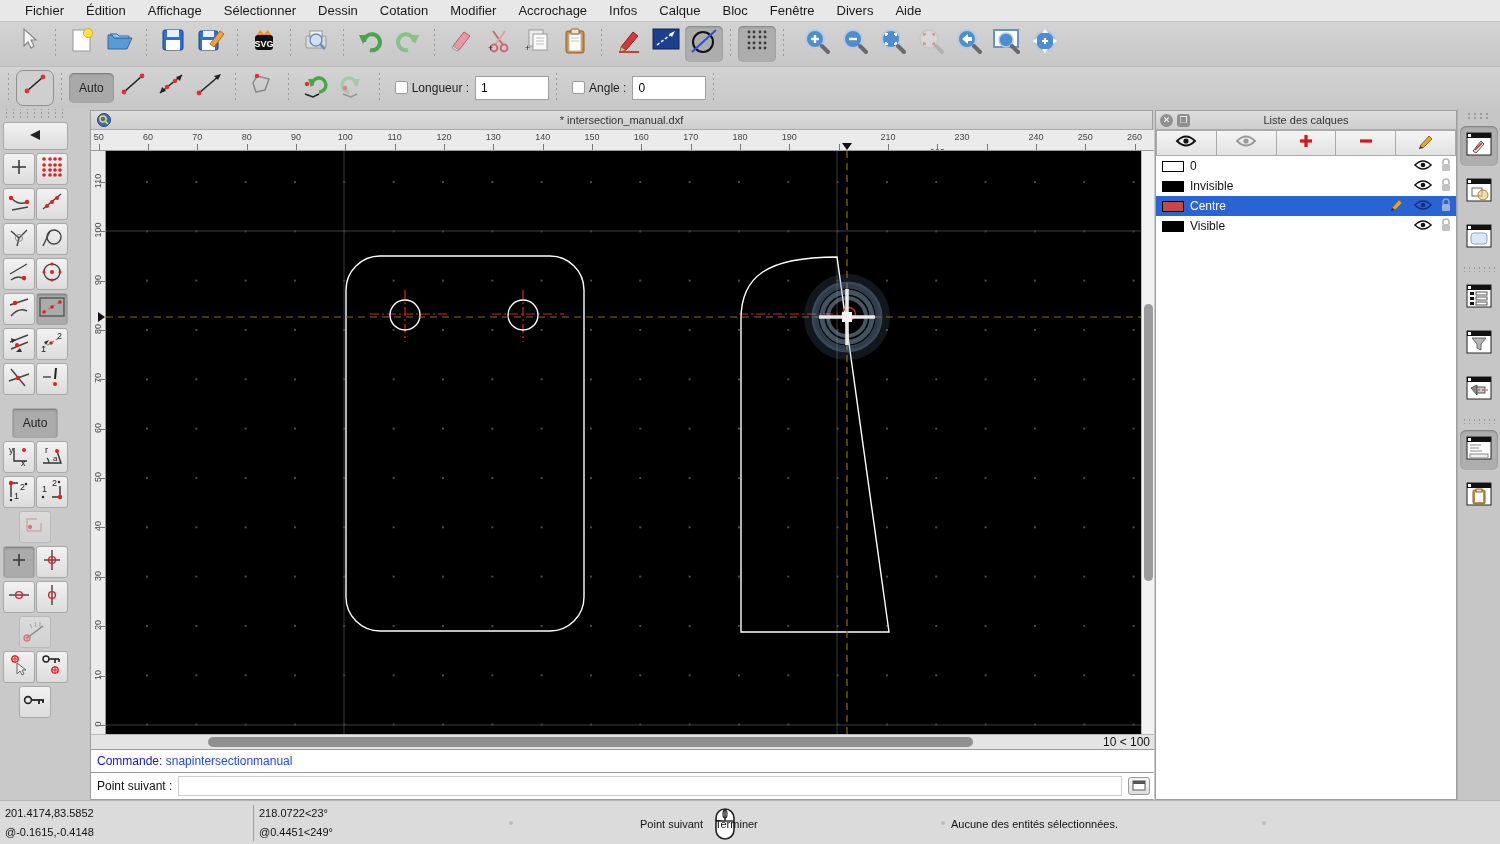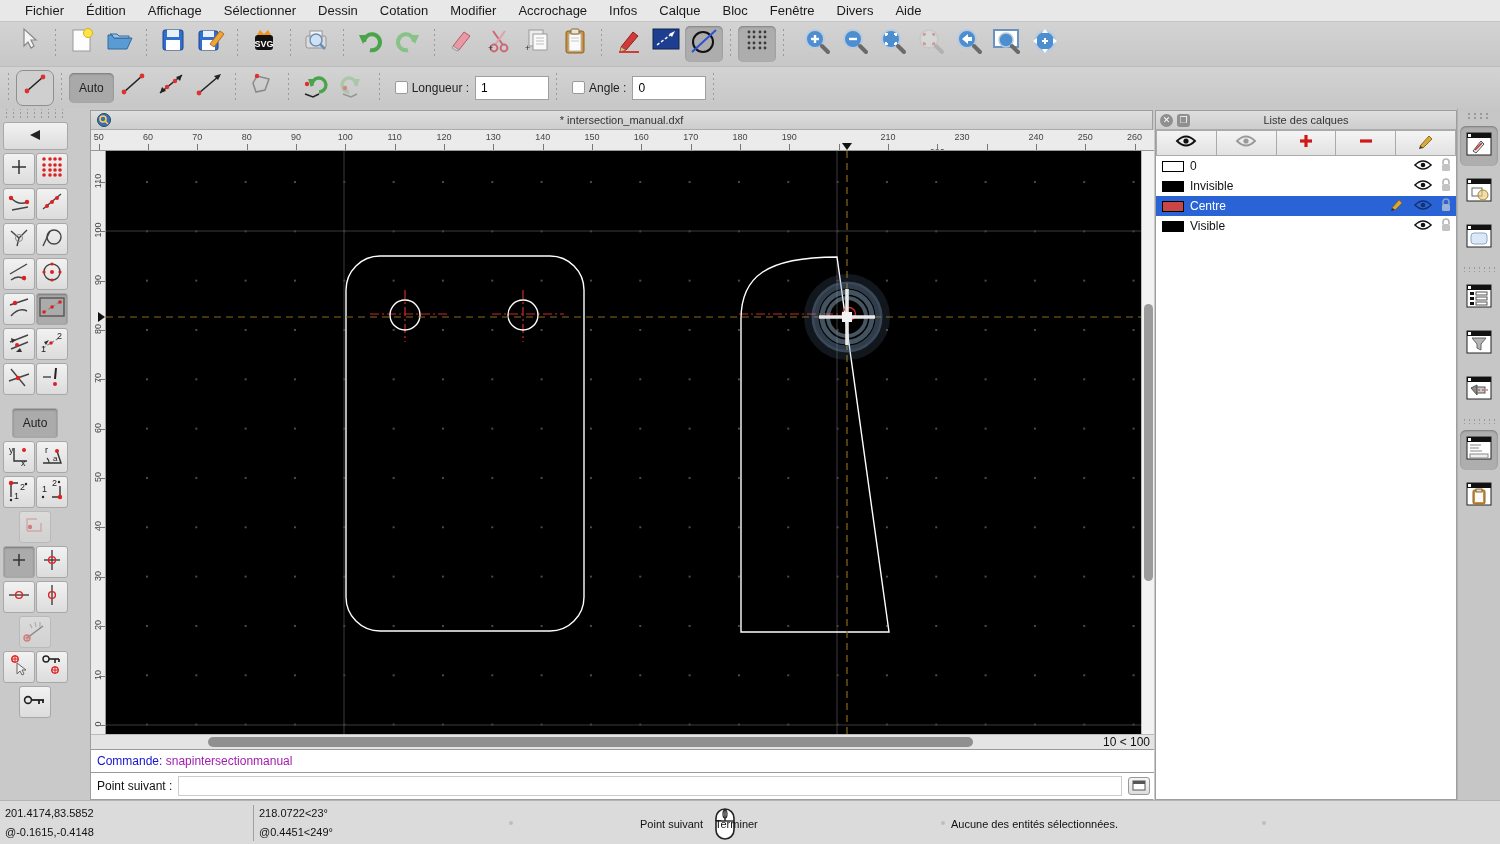--- a/index.html
+++ b/index.html
@@ -54,21 +54,21 @@
   #canvas svg { position:absolute; left:0; top:0; }
 
   #vscroll { position:absolute; left:1050px; top:40px; width:13px; height:583px; background:#f2f2f2; border-left:1px solid #bbb; }
   #vthumb { position:absolute; left:2px; top:153px; width:9px; height:277px; background:#9b9b9b; border-radius:5px; }
   #hscrollrow { position:absolute; left:0; top:623px; width:1063px; height:15px; background:#e4e4e4; border-top:1px solid #bbb; }
   #hthumb { position:absolute; left:117px; top:2px; width:765px; height:10px; background:#909090; border-radius:5px; }
   #grid-status { position:absolute; right:4px; top:0; font-size:12px; color:#111; line-height:15px; }
 
   #cmd-history { position:absolute; left:0; top:638px; width:1063px; height:23px; background:#fff; border-top:1px solid #999; font-size:12px; padding:4px 0 0 6px; }
   #cmd-history .cmd-label { color:#1414cc; }
-  #cmd-history .cmd-text { color:#a21caf;margin-top:20px; }
+  #cmd-history .cmd-text { color:#1d4ed8;margin-top:20px; }
   #cmd-prompt { position:absolute; left:0; top:661px; width:1063px; height:27px; background:#fff; border-top:1px solid #999; display:flex; align-items:center; padding:0 4px 0 6px; gap:6px; }
   #cmd-prompt .prompt-label { font-size:12px; color:#111; flex:0 0 auto; }
   #cmd-input { flex:1; height:20px; border:1px solid #ccc; background:#fff; font-size:12px; padding:0 4px; font-family:"Liberation Sans",sans-serif; }
   #cmd-kbd-btn { width:22px; height:18px; border:1px solid #999; background:linear-gradient(#f5f5f5,#ddd); border-radius:3px; display:flex; align-items:center; justify-content:center; flex:0 0 auto; }
 
   
   #layers { position:absolute; left:1155px; top:110px; width:302px; height:690px; background:#fff; border:1px solid #9e9e9e; }
   #layers-titlebar { position:absolute; top:0; left:0; width:100%; height:19px; background:linear-gradient(#dedede,#cdcdcd); border-bottom:1px solid #ababab; display:flex; align-items:center; }
   #layers-title { position:absolute; width:100%; text-align:center; font-size:11px; color:#333; }
   .win-ctl { width:13px; height:13px; border-radius:50%; margin-left:4px; background:#8f8f8f; color:#fff; font-size:9px; line-height:13px; text-align:center; z-index:2; }

